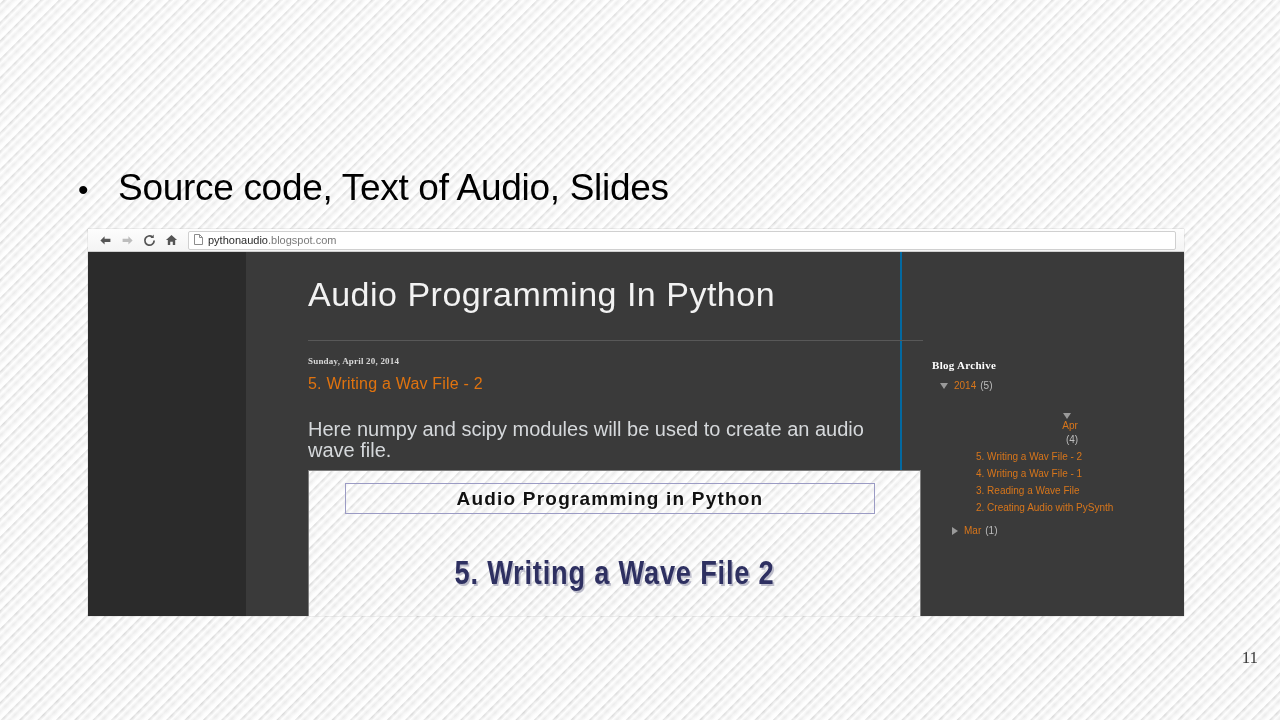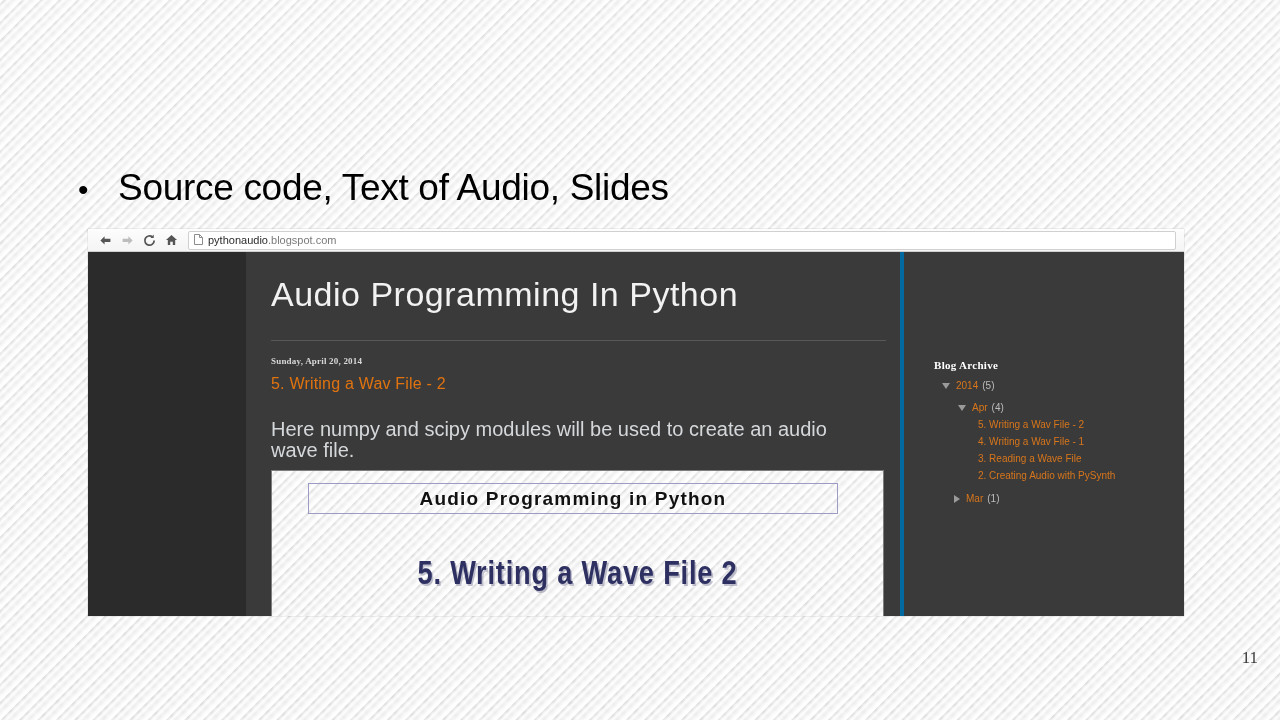--- a/index.html
+++ b/index.html
@@ -155,26 +155,26 @@
   }
   #page-main {
     flex: 1 1 auto;
     position: relative;
     display: flex;
   }
   #post-column {
     width: 654px;
     flex: 0 0 654px;
     position: relative;
-    padding-left: 25px;
+    padding-left: 62px;
     box-sizing: border-box;
   }
   #sidebar-column {
     flex: 1 1 auto;
-    border-left: 4px solid #0369a1;
+    border-left: 2px solid #0369a1;
     padding-left: 30px;
     padding-top: 107px;
     box-sizing: border-box;
   }
 
   
   #blog-header {
     font-size: 34px;
     line-height: 40px;
     color: #f2f2f2;
@@ -286,21 +286,21 @@
   }
   .arch-row {
     display: flex;
     align-items: center;
     font-size: 10px;
     color: #d8761b;
     line-height: 14px;
     white-space: nowrap;
   }
   .arch-year   { margin-top: 8px;  padding-left: 8px;  }
-  .arch-month  { margin-top: 8px;  padding-left: 24px; }
+  .arch-month  { margin-top: 20px;  padding-left: 24px; flex-direction: column; }
   .arch-post   { margin-top: 3px;  padding-left: 44px; }
   .arch-mar    { margin-top: 9px;  padding-left: 20px; }
   .arch-count  { color: #bdbdbd; margin-left: 4px; }
   .tri {
     width: 0; height: 0;
     margin-right: 6px;
     flex: 0 0 auto;
   }
   .tri-down {
     border-left: 4px solid transparent;

